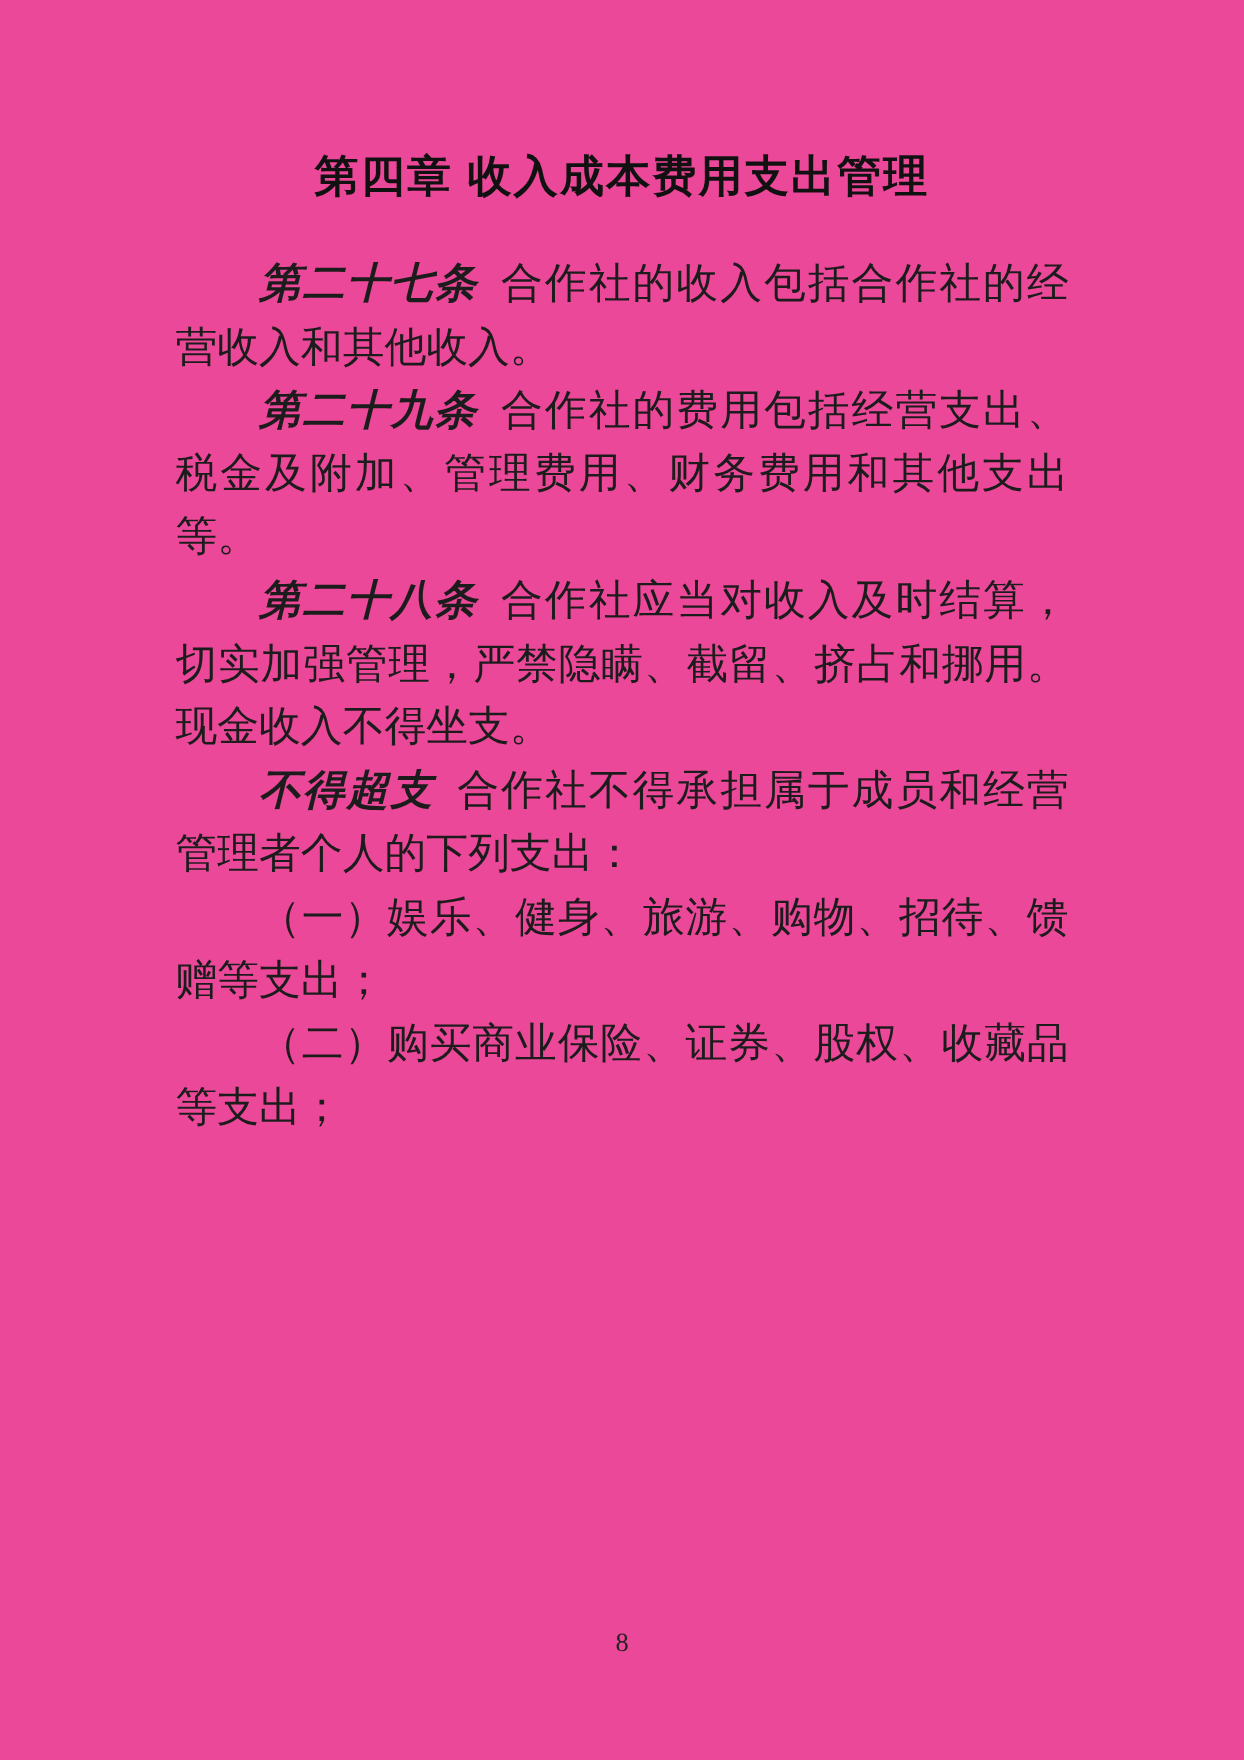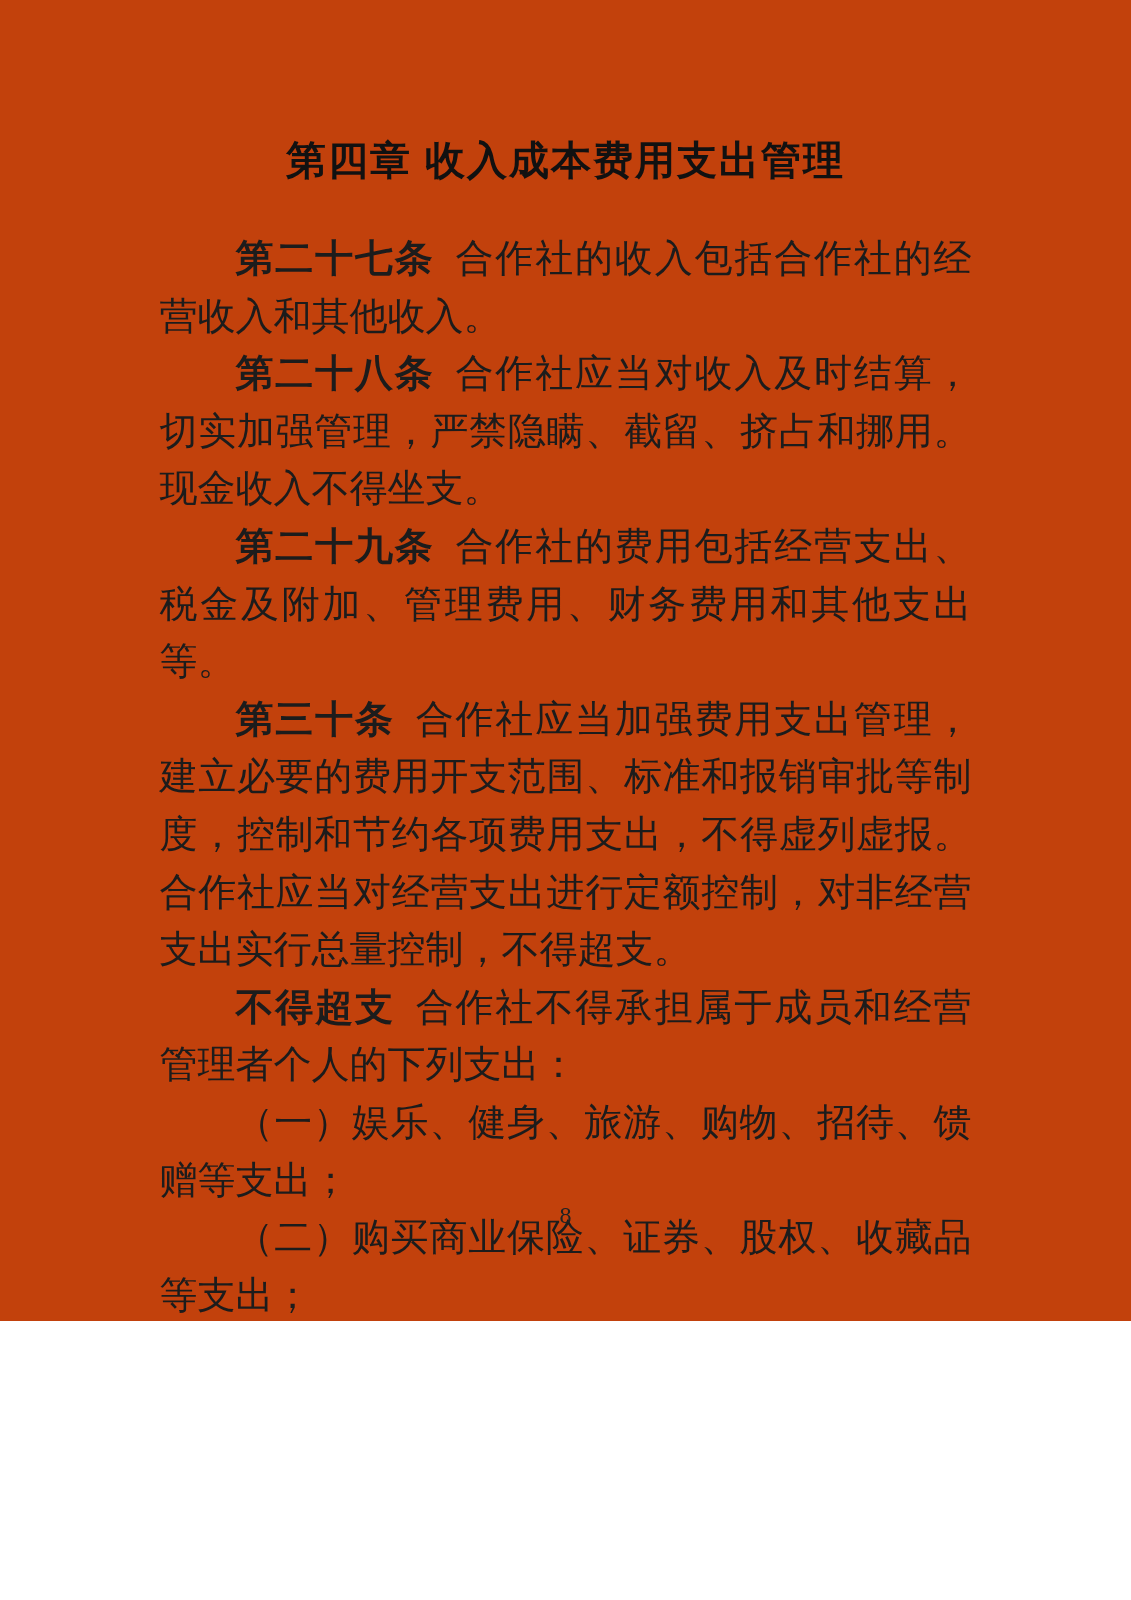--- a/index.html
+++ b/index.html
@@ -3,22 +3,22 @@
 <meta charset="utf-8">
 <style>
   html, body {
     margin: 0;
     padding: 0;
     background: #ffffff;
   }
   .page {
     position: relative;
     width: 1131px;
-    height: 1321px;
-    background: #c2410c;
+    height: 1600px;
+    background: #ec4899;
     overflow: hidden;
     font-family: "Liberation Serif", "DejaVu Serif", serif;
     color: #1a1a1a;
   }
   .doc-title {
     margin: 0;
     padding-top: 133px;
     text-align: center;
     font-family: "Liberation Sans", "DejaVu Sans", sans-serif;
     font-size: 40px;
@@ -35,41 +35,41 @@
     text-justify: inter-ideograph;
     color: #1c1c1c;
   }
   .content p {
     margin: 0;
     padding: 0;
     text-indent: 2em;
   }
   .term {
     font-weight: bold;
+    font-style: italic;
   }
   .page-number {
     position: absolute;
     bottom: 92px;
     left: 0;
     width: 100%;
     text-align: center;
     font-size: 24px;
     color: #222222;
   }
 </style>
 </head>
 <body>
 
 <div class="page">
   <h1 class="doc-title">第四章 收入成本费用支出管理</h1>
 
   <div class="content" id="paragraphs">
       <p><b class="term">第二十七条</b> 合作社的收入包括合作社的经营收入和其他收入。</p>
+      <p><b class="term">第二十九条</b> 合作社的费用包括经营支出、税金及附加、管理费用、财务费用和其他支出等。</p>
       <p><b class="term">第二十八条</b> 合作社应当对收入及时结算，切实加强管理，严禁隐瞒、截留、挤占和挪用。现金收入不得坐支。</p>
-      <p><b class="term">第二十九条</b> 合作社的费用包括经营支出、税金及附加、管理费用、财务费用和其他支出等。</p>
-      <p><b class="term">第三十条</b> 合作社应当加强费用支出管理，建立必要的费用开支范围、标准和报销审批等制度，控制和节约各项费用支出，不得虚列虚报。合作社应当对经营支出进行定额控制，对非经营支出实行总量控制，不得超支。</p>
       <p><b class="term">不得超支</b> 合作社不得承担属于成员和经营管理者个人的下列支出：</p>
       <p>（一）娱乐、健身、旅游、购物、招待、馈赠等支出；</p>
       <p>（二）购买商业保险、证券、股权、收藏品等支出；</p>
     </div>
 
   <div class="page-number">8</div>
 </div>
 
 </body></html>

